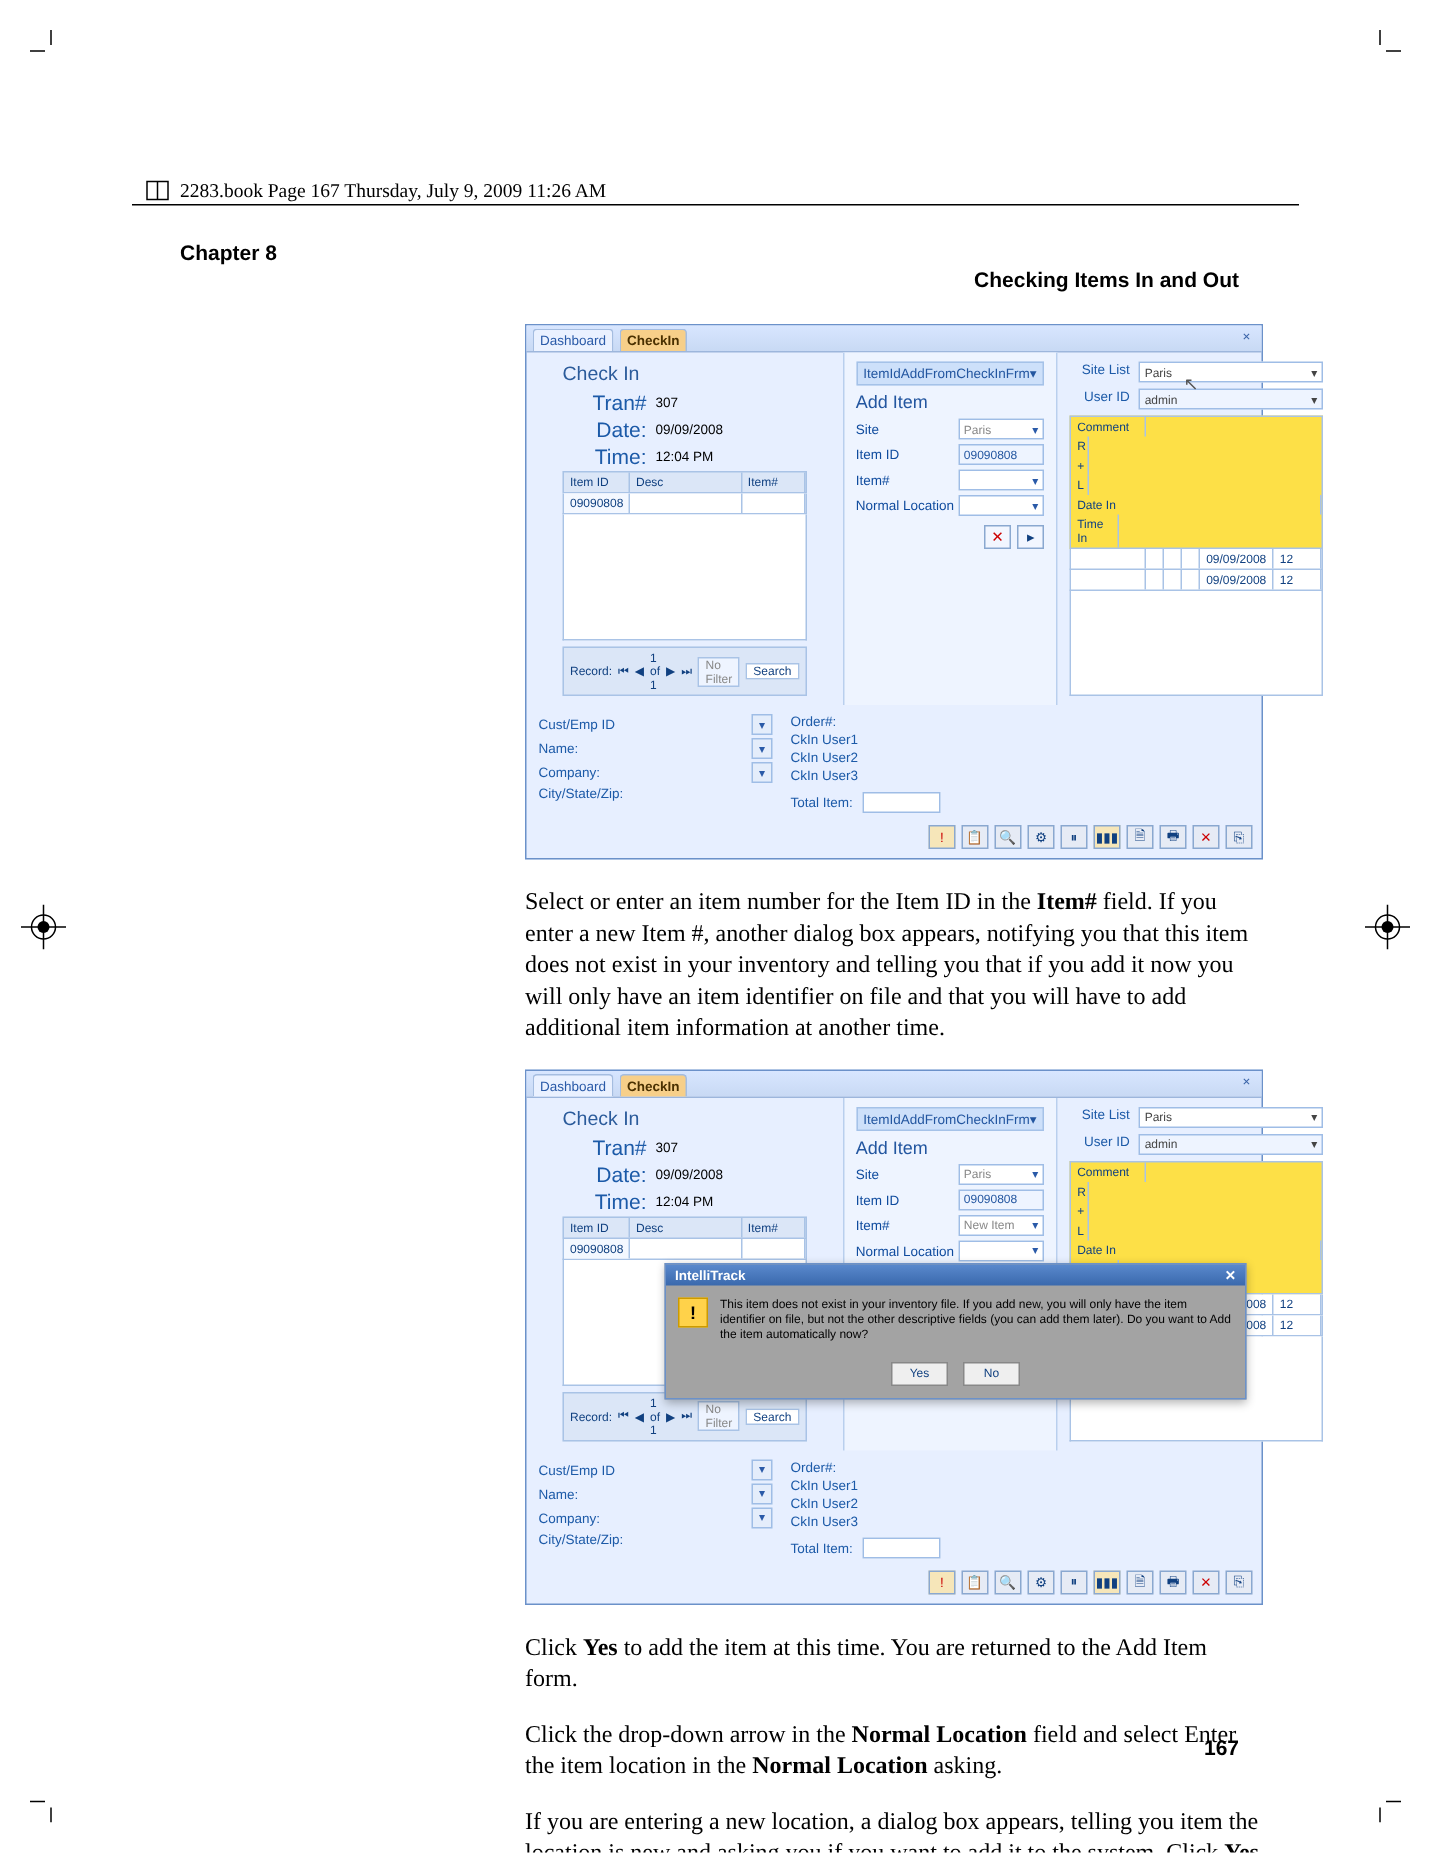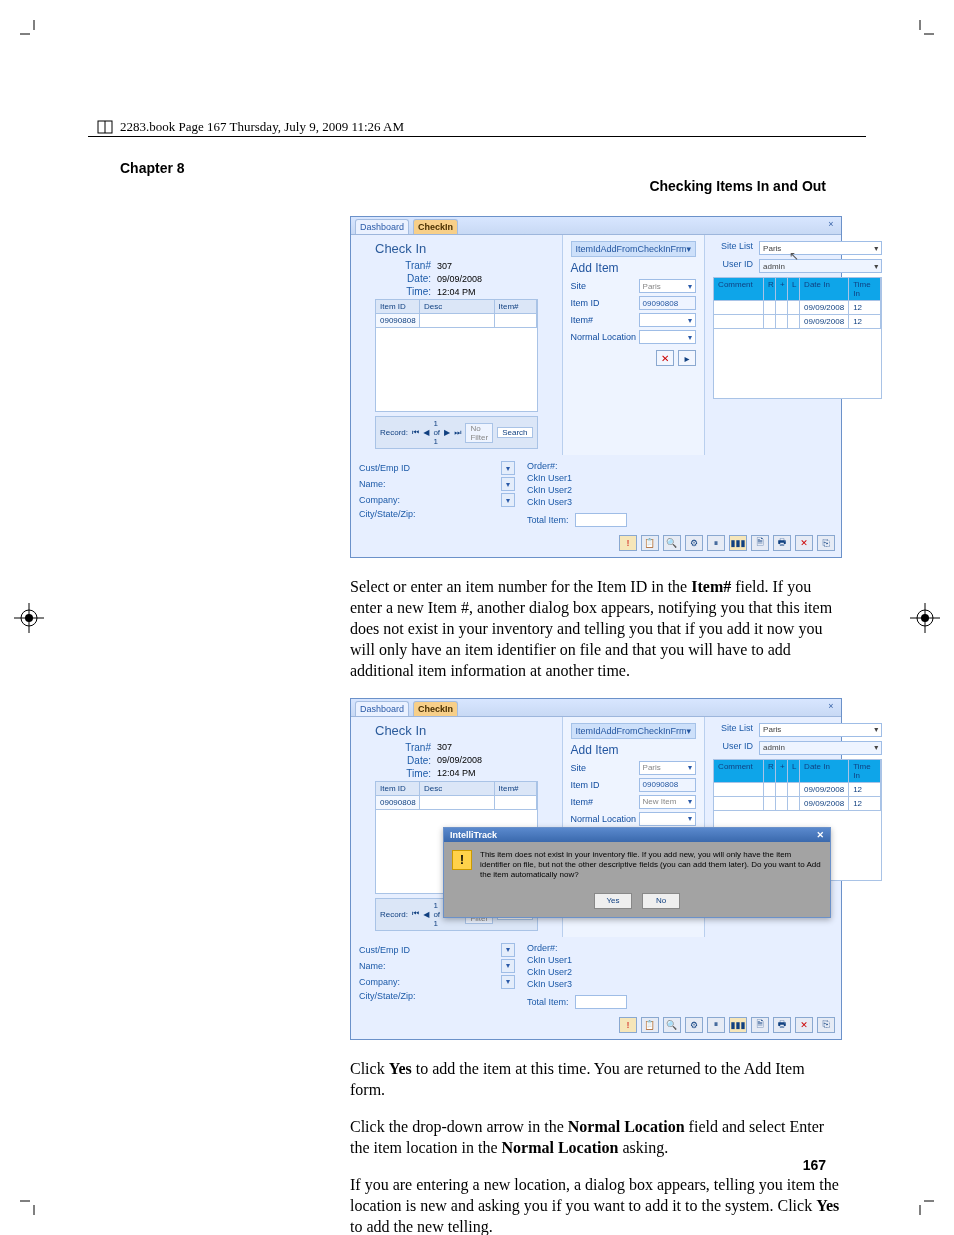--- a/index.html
+++ b/index.html
@@ -101,21 +101,21 @@
     text-align: center;
   }
 
   .ss-body { display: flex; }
   .ss-left { flex: 0 0 156px; padding: 6px 24px; }
   .ss-mid  { flex: 0 0 140px; padding: 6px 8px; background: #eef4ff; border-left:1px solid #b9cfee; border-right:1px solid #b9cfee; }
   .ss-right{ flex: 1; padding: 6px 8px; }
 
   .title-checkin { font-size: 13px; color: #2b5b9b; margin-bottom: 4px; }
   .frm-row { display: flex; margin: 2px 0; align-items: center; }
-  .frm-row .lbl { width: 56px; text-align: right; margin-right: 6px; color: #1c5aa8; font-size: 10px; }
+  .frm-row .lbl { width: 56px; text-align: right; margin-right: 6px; color: #1c5aa8; font-size: 14px; }
   .frm-row .val { color: #000; font-size: 9px; }
 
   .grid-head {
     display: flex;
     background: #dbe6f7;
     border: 1px solid #a9c3e6;
     font-size: 8px;
   }
   .grid-head > div { padding: 2px 4px; border-right: 1px solid #a9c3e6; }
   .grid-head .c1 { width: 44px; }
@@ -137,21 +137,21 @@
   .mid-field { display:flex; align-items:center; margin:3px 0; }
   .mid-field .ml { width:68px; font-size:9px; color:#0f4b9e; }
   .mid-field .mi { flex:1; height:14px; background:#fff; border:1px solid #9fbde6; font-size:8px; padding:1px 3px; color:#888; display:flex; justify-content:space-between; align-items:center; }
   .mid-field .mi .dd { color:#2a5aa8; font-size:8px; }
   .mid-buttons { display:flex; gap:4px; justify-content:flex-end; margin-top:6px; }
   .mid-btn { width:18px; height:16px; border:1px solid #8aa8d0; background:#f2f6ff; display:flex; align-items:center; justify-content:center; font-size:10px; }
 
   .right-top { display:flex; gap:6px; margin-bottom:4px; }
   .right-top .rl { font-size:9px; color:#1c5aa8; width:40px; text-align:right; }
   .right-top .rb { flex:1; background:#fff; border:1px solid #9fbde6; height:14px; font-size:8px; padding:1px 3px; color:#444; display:flex; justify-content:space-between; align-items:center; }
-  .right-grid-head { display:flex; background:#0ea5e9; border:1px solid #a9c3e6; font-size:8px; }
+  .right-grid-head { display:flex; background:#fde047; border:1px solid #a9c3e6; font-size:8px;flex-direction:column; }
   .right-grid-head > div { padding:2px 4px; border-right:1px solid #a9c3e6; }
   .rc1{width:50px;} .rc2{width:12px;} .rc3{width:12px;} .rc4{width:12px;} .rc5{flex:1;} .rc6{width:32px;}
   .right-row { display:flex; background:#fff; border:1px solid #a9c3e6; border-top:none; font-size:8px; }
   .right-row > div { padding:2px 4px; border-right:1px solid #a9c3e6; }
   .right-blank { height:70px; background:#fff; border:1px solid #a9c3e6; border-top:none; }
 
   .below { display:flex; gap:12px; padding:4px 8px 2px; }
   .below-left { flex:0 0 156px; }
   .below-left .brow { display:flex; align-items:center; margin:2px 0; }
   .below-left .brow .bl { flex:1; font-size:9px; color:#1c5aa8; }

